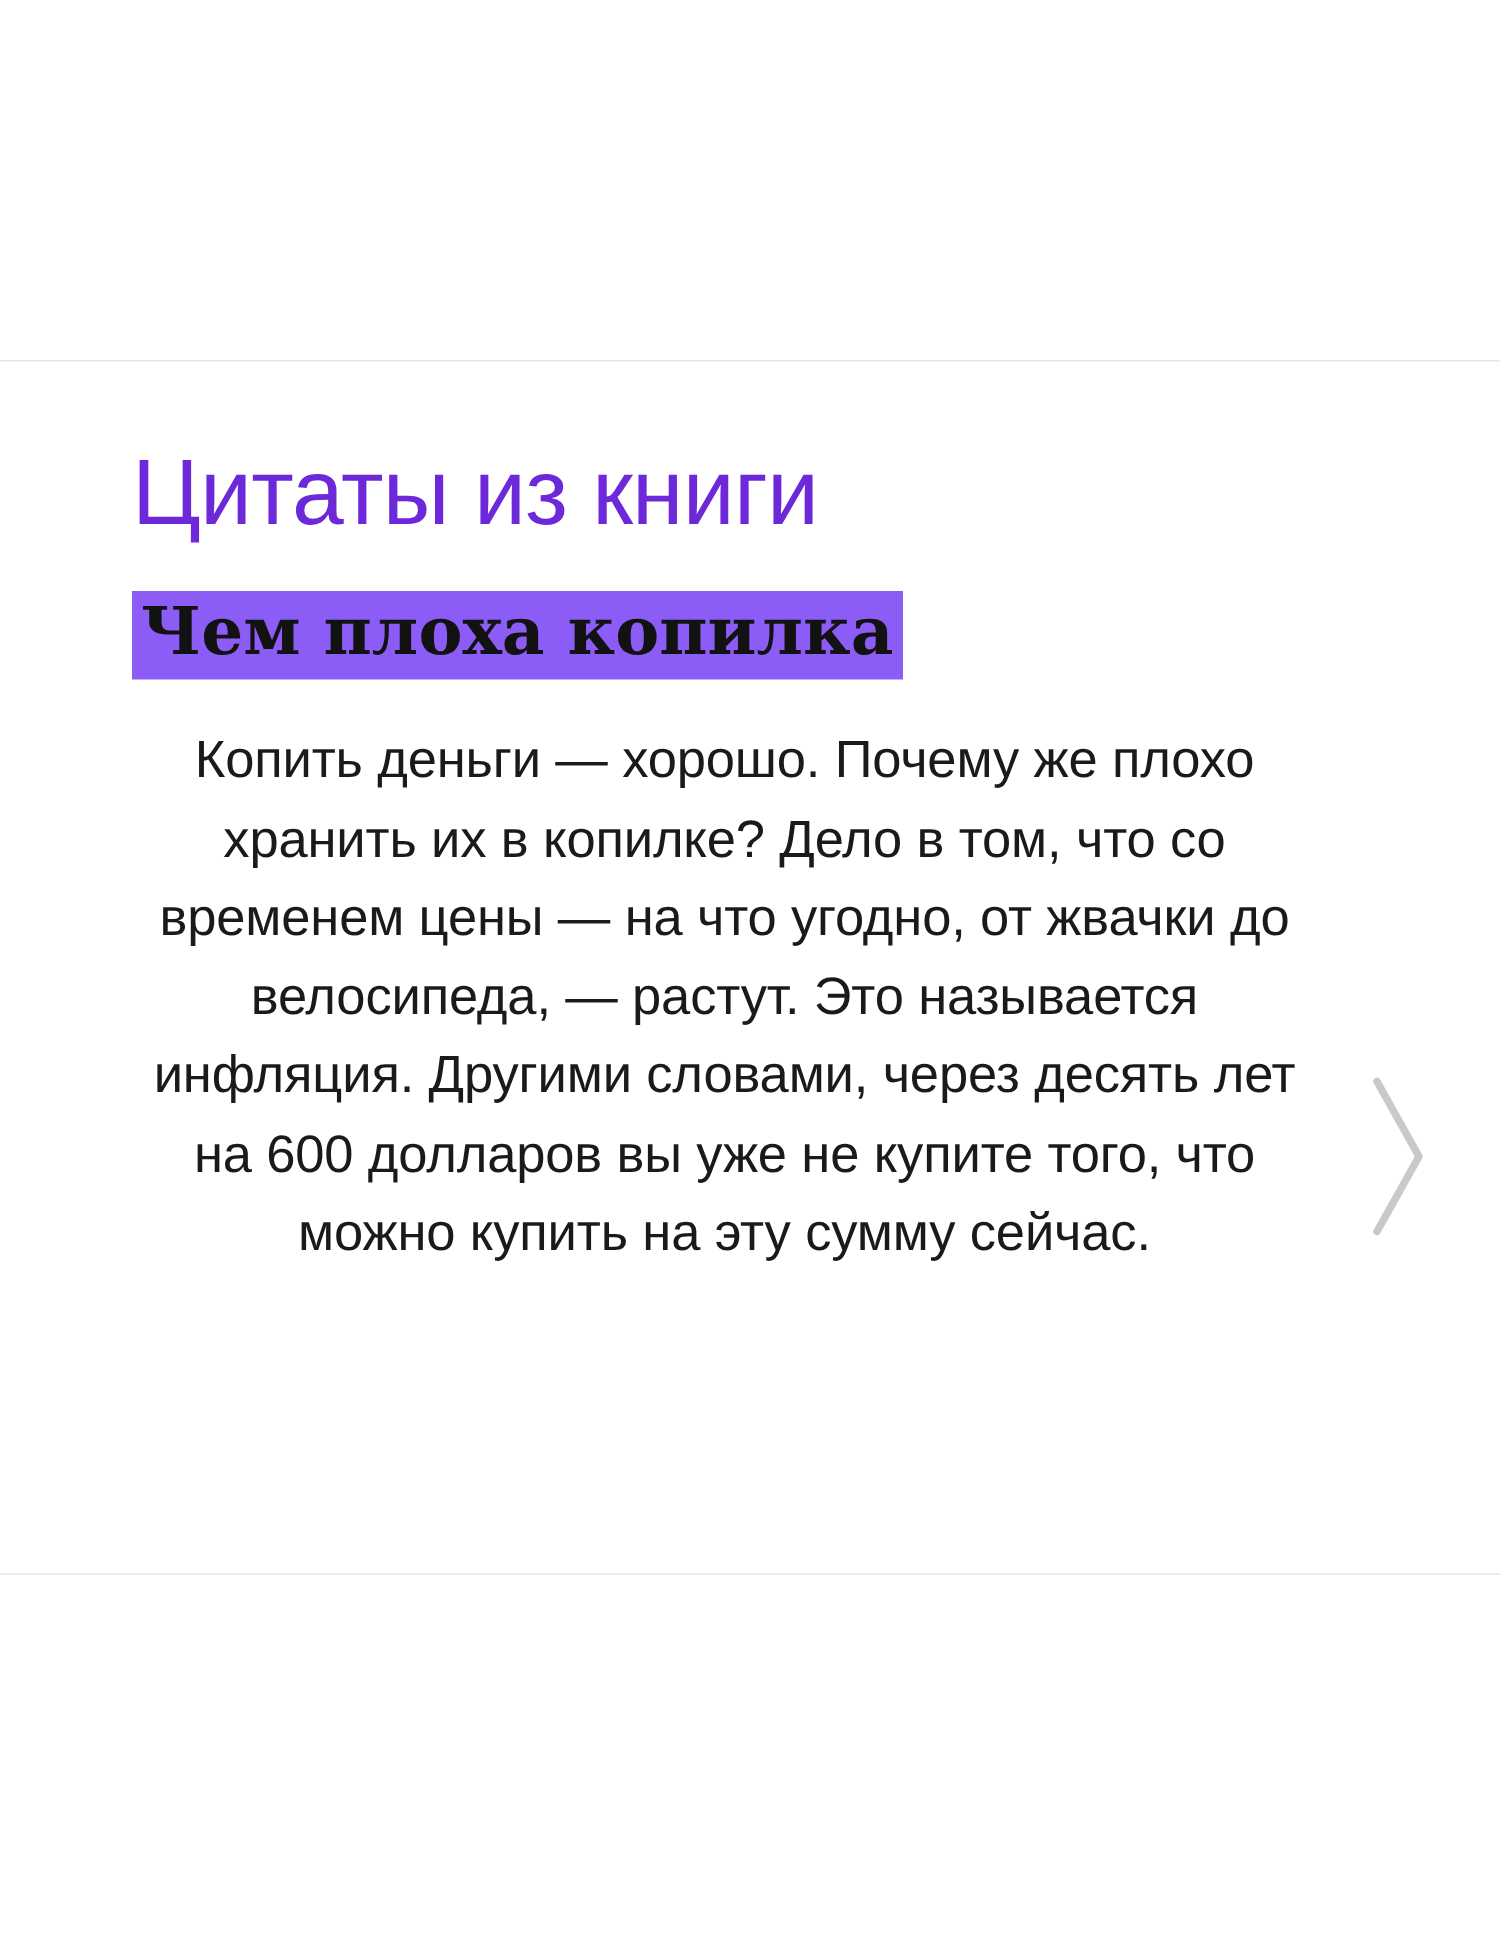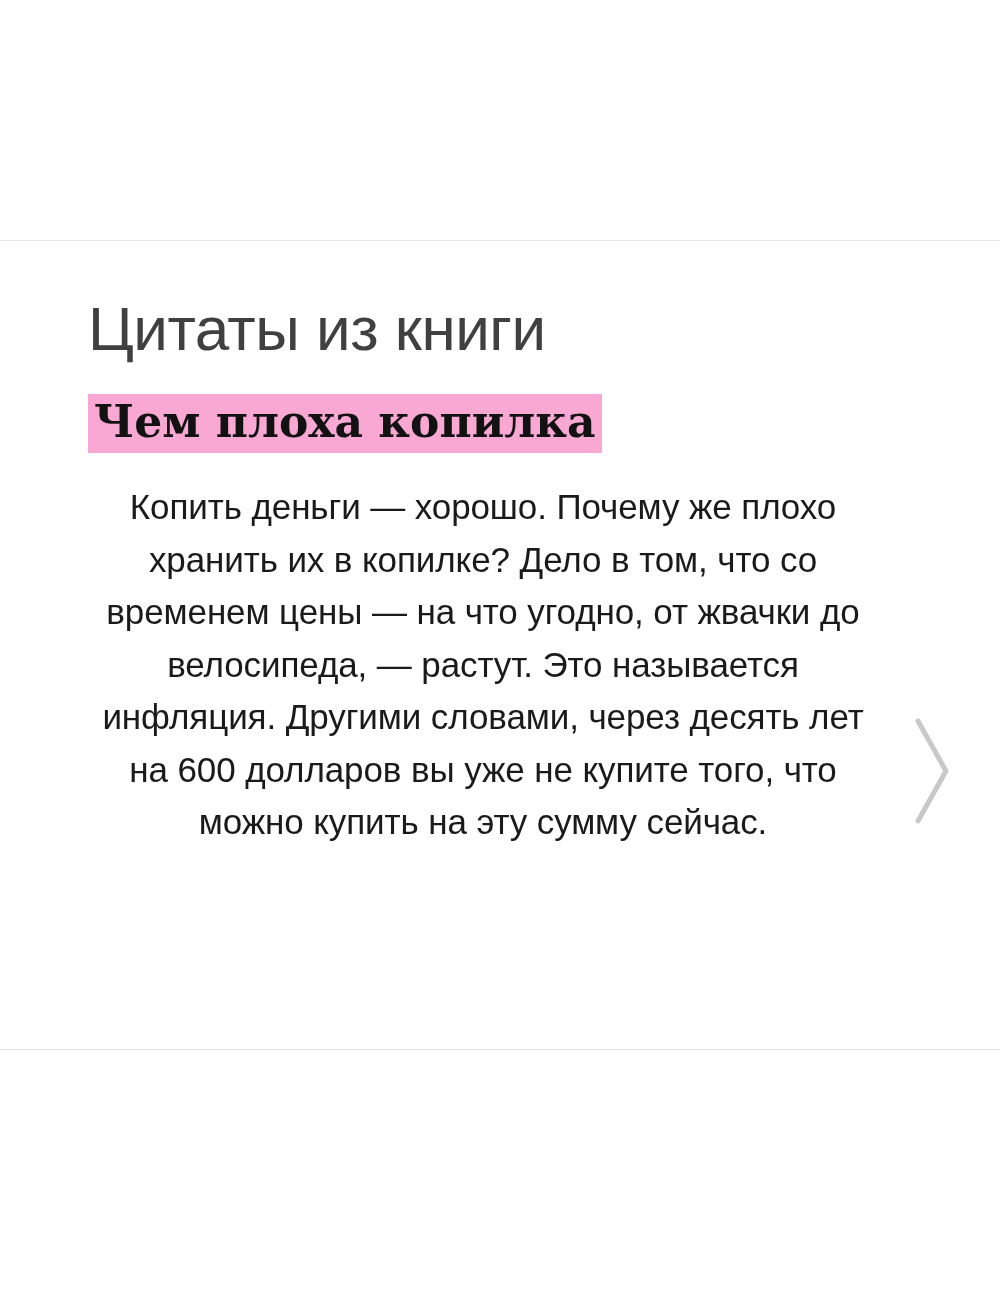--- a/index.html
+++ b/index.html
@@ -39,37 +39,37 @@
     left: 88px;
     top: 55px;
     width: 800px;
   }
 
   .title {
     font-family: "Liberation Sans", sans-serif;
     font-size: 62px;
     line-height: 1.05;
     font-weight: 400;
-    color: #404040;
+    color: #6d28d9;
     letter-spacing: -0.5px;
     margin: 0 0 28px 0;
     white-space: nowrap;
   }
 
   .subtitle-wrap {
     margin: 0 0 26px 0;
   }
 
   .subtitle {
     display: inline;
     font-family: "DejaVu Serif", "Liberation Serif", serif;
     font-size: 44px;
     font-weight: 700;
     color: #121212;
-    background: #f9a8d4;
+    background: #8b5cf6;
     line-height: 1.5;
     padding: 2px 6px 6px 6px;
     box-decoration-break: clone;
     -webkit-box-decoration-break: clone;
   }
 
   .body-text {
     font-family: "Liberation Sans", sans-serif;
     font-size: 35px;
     line-height: 1.5;

